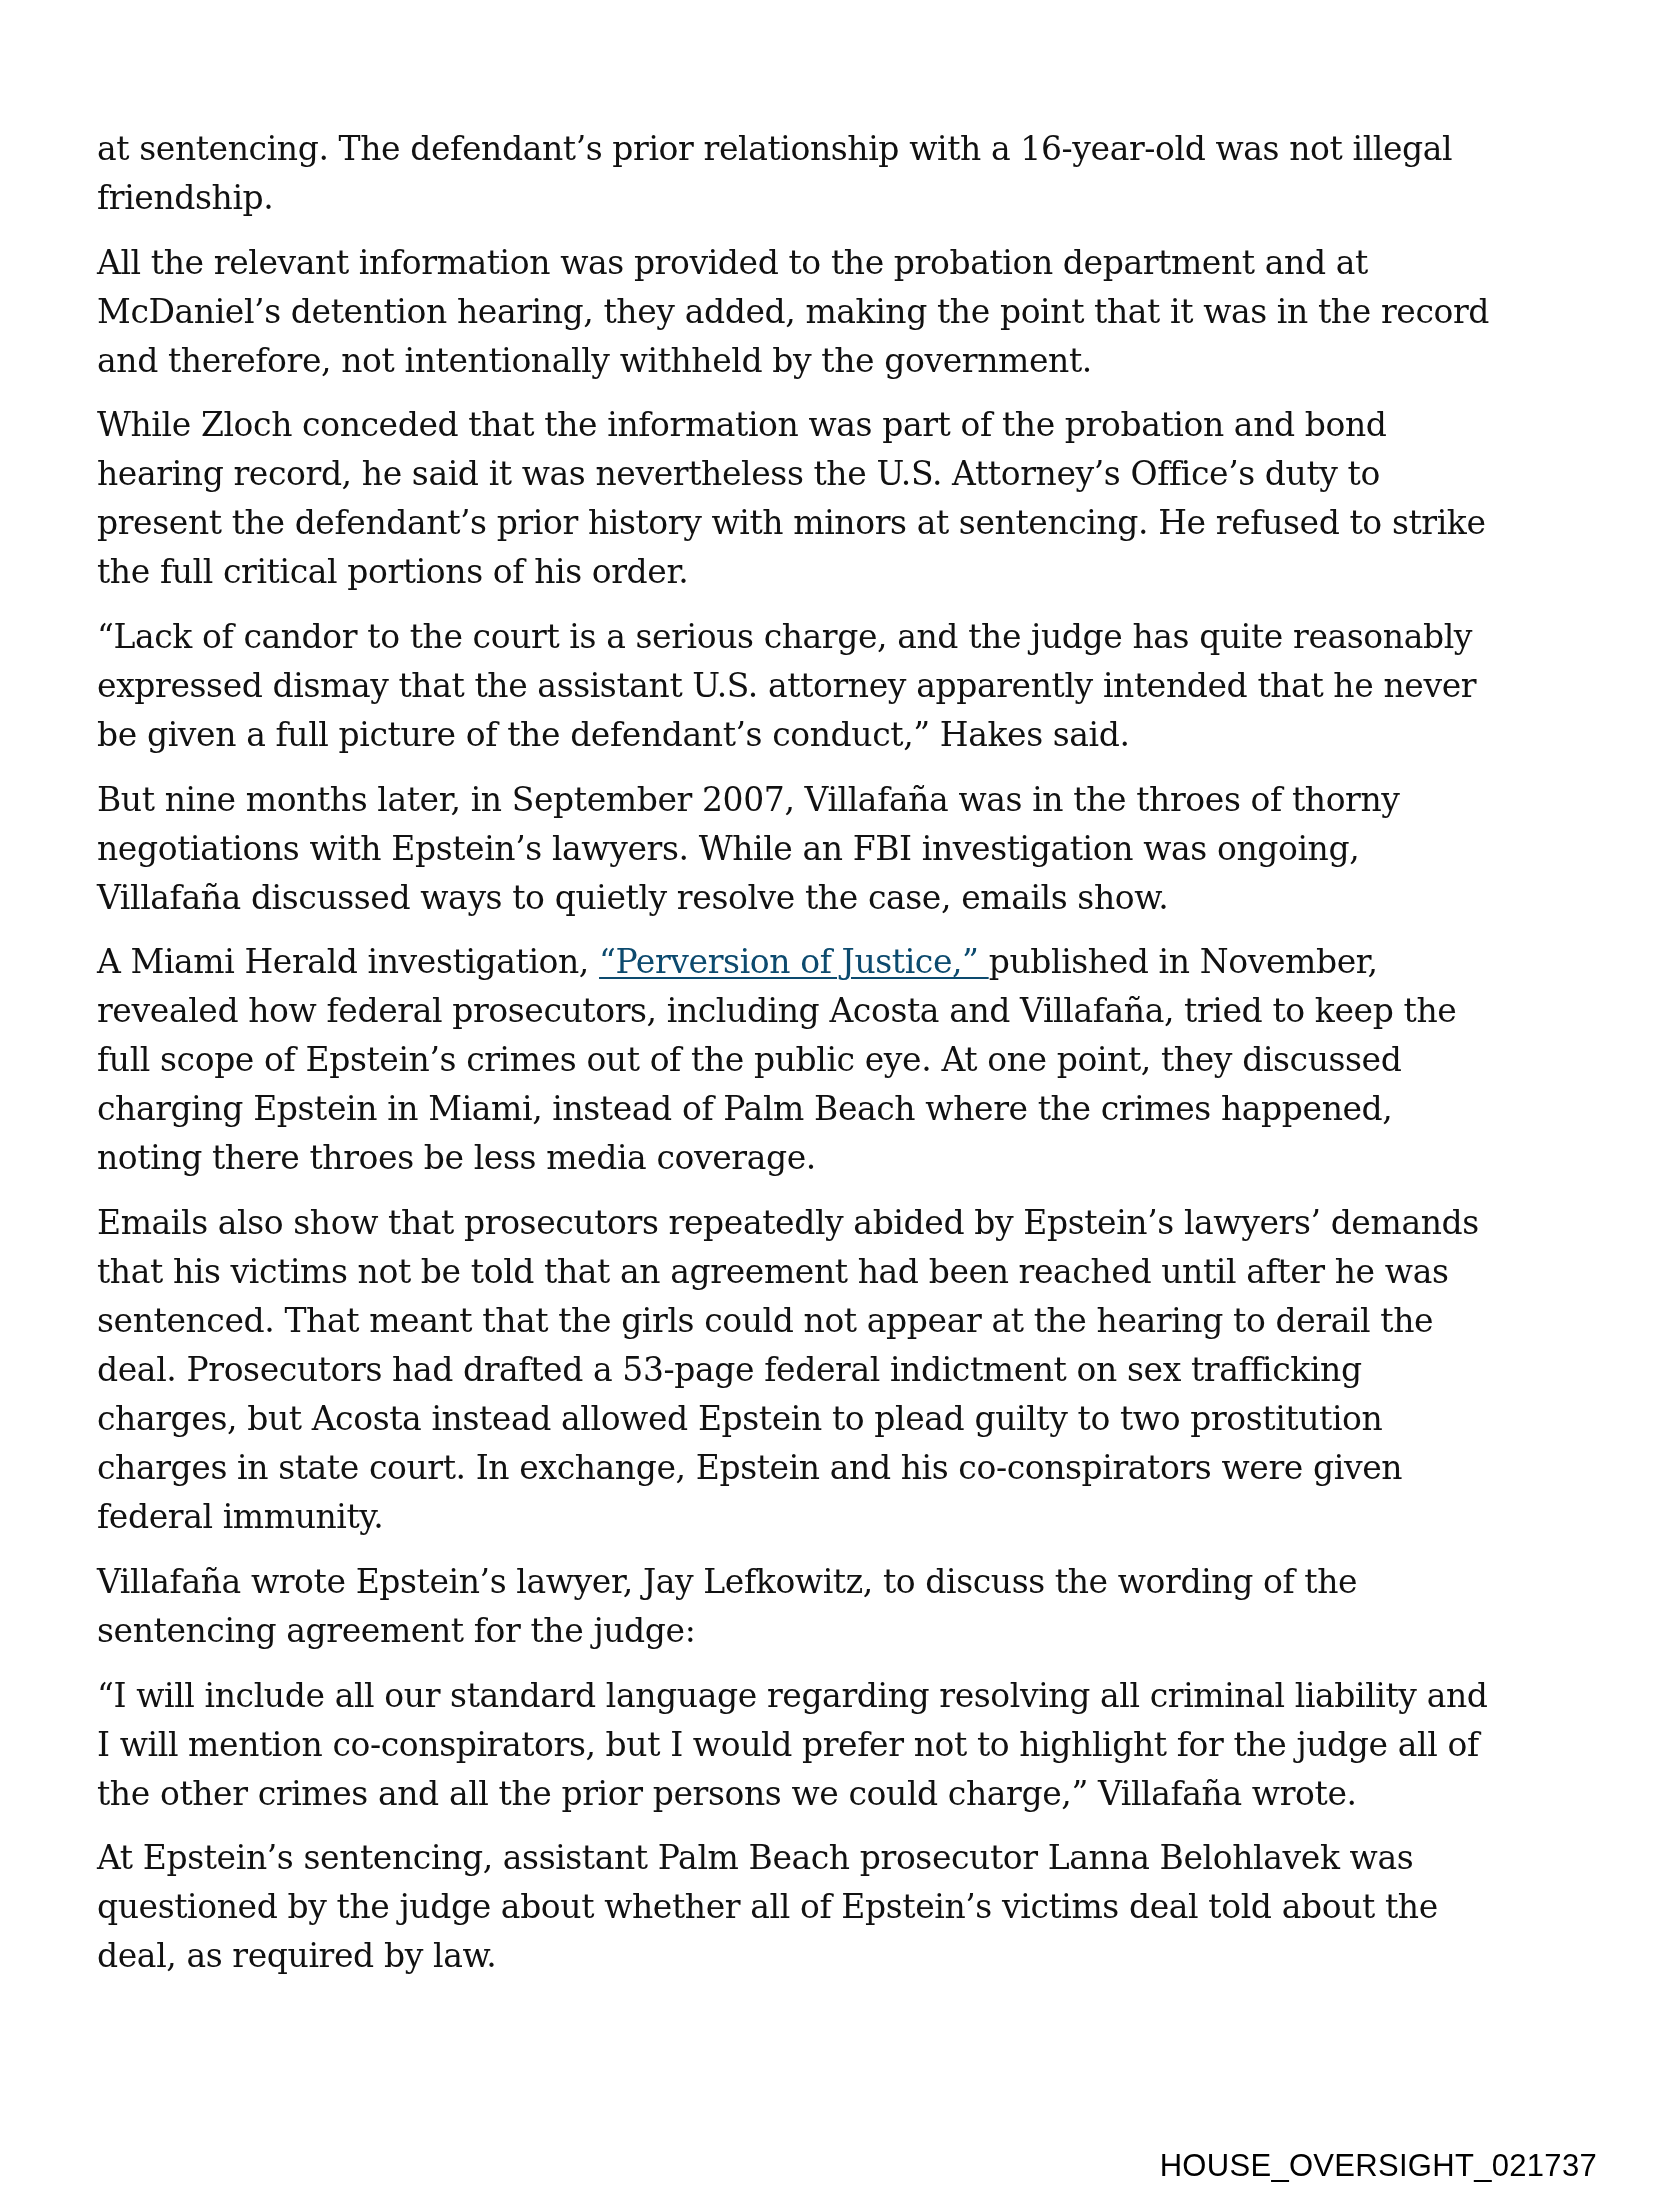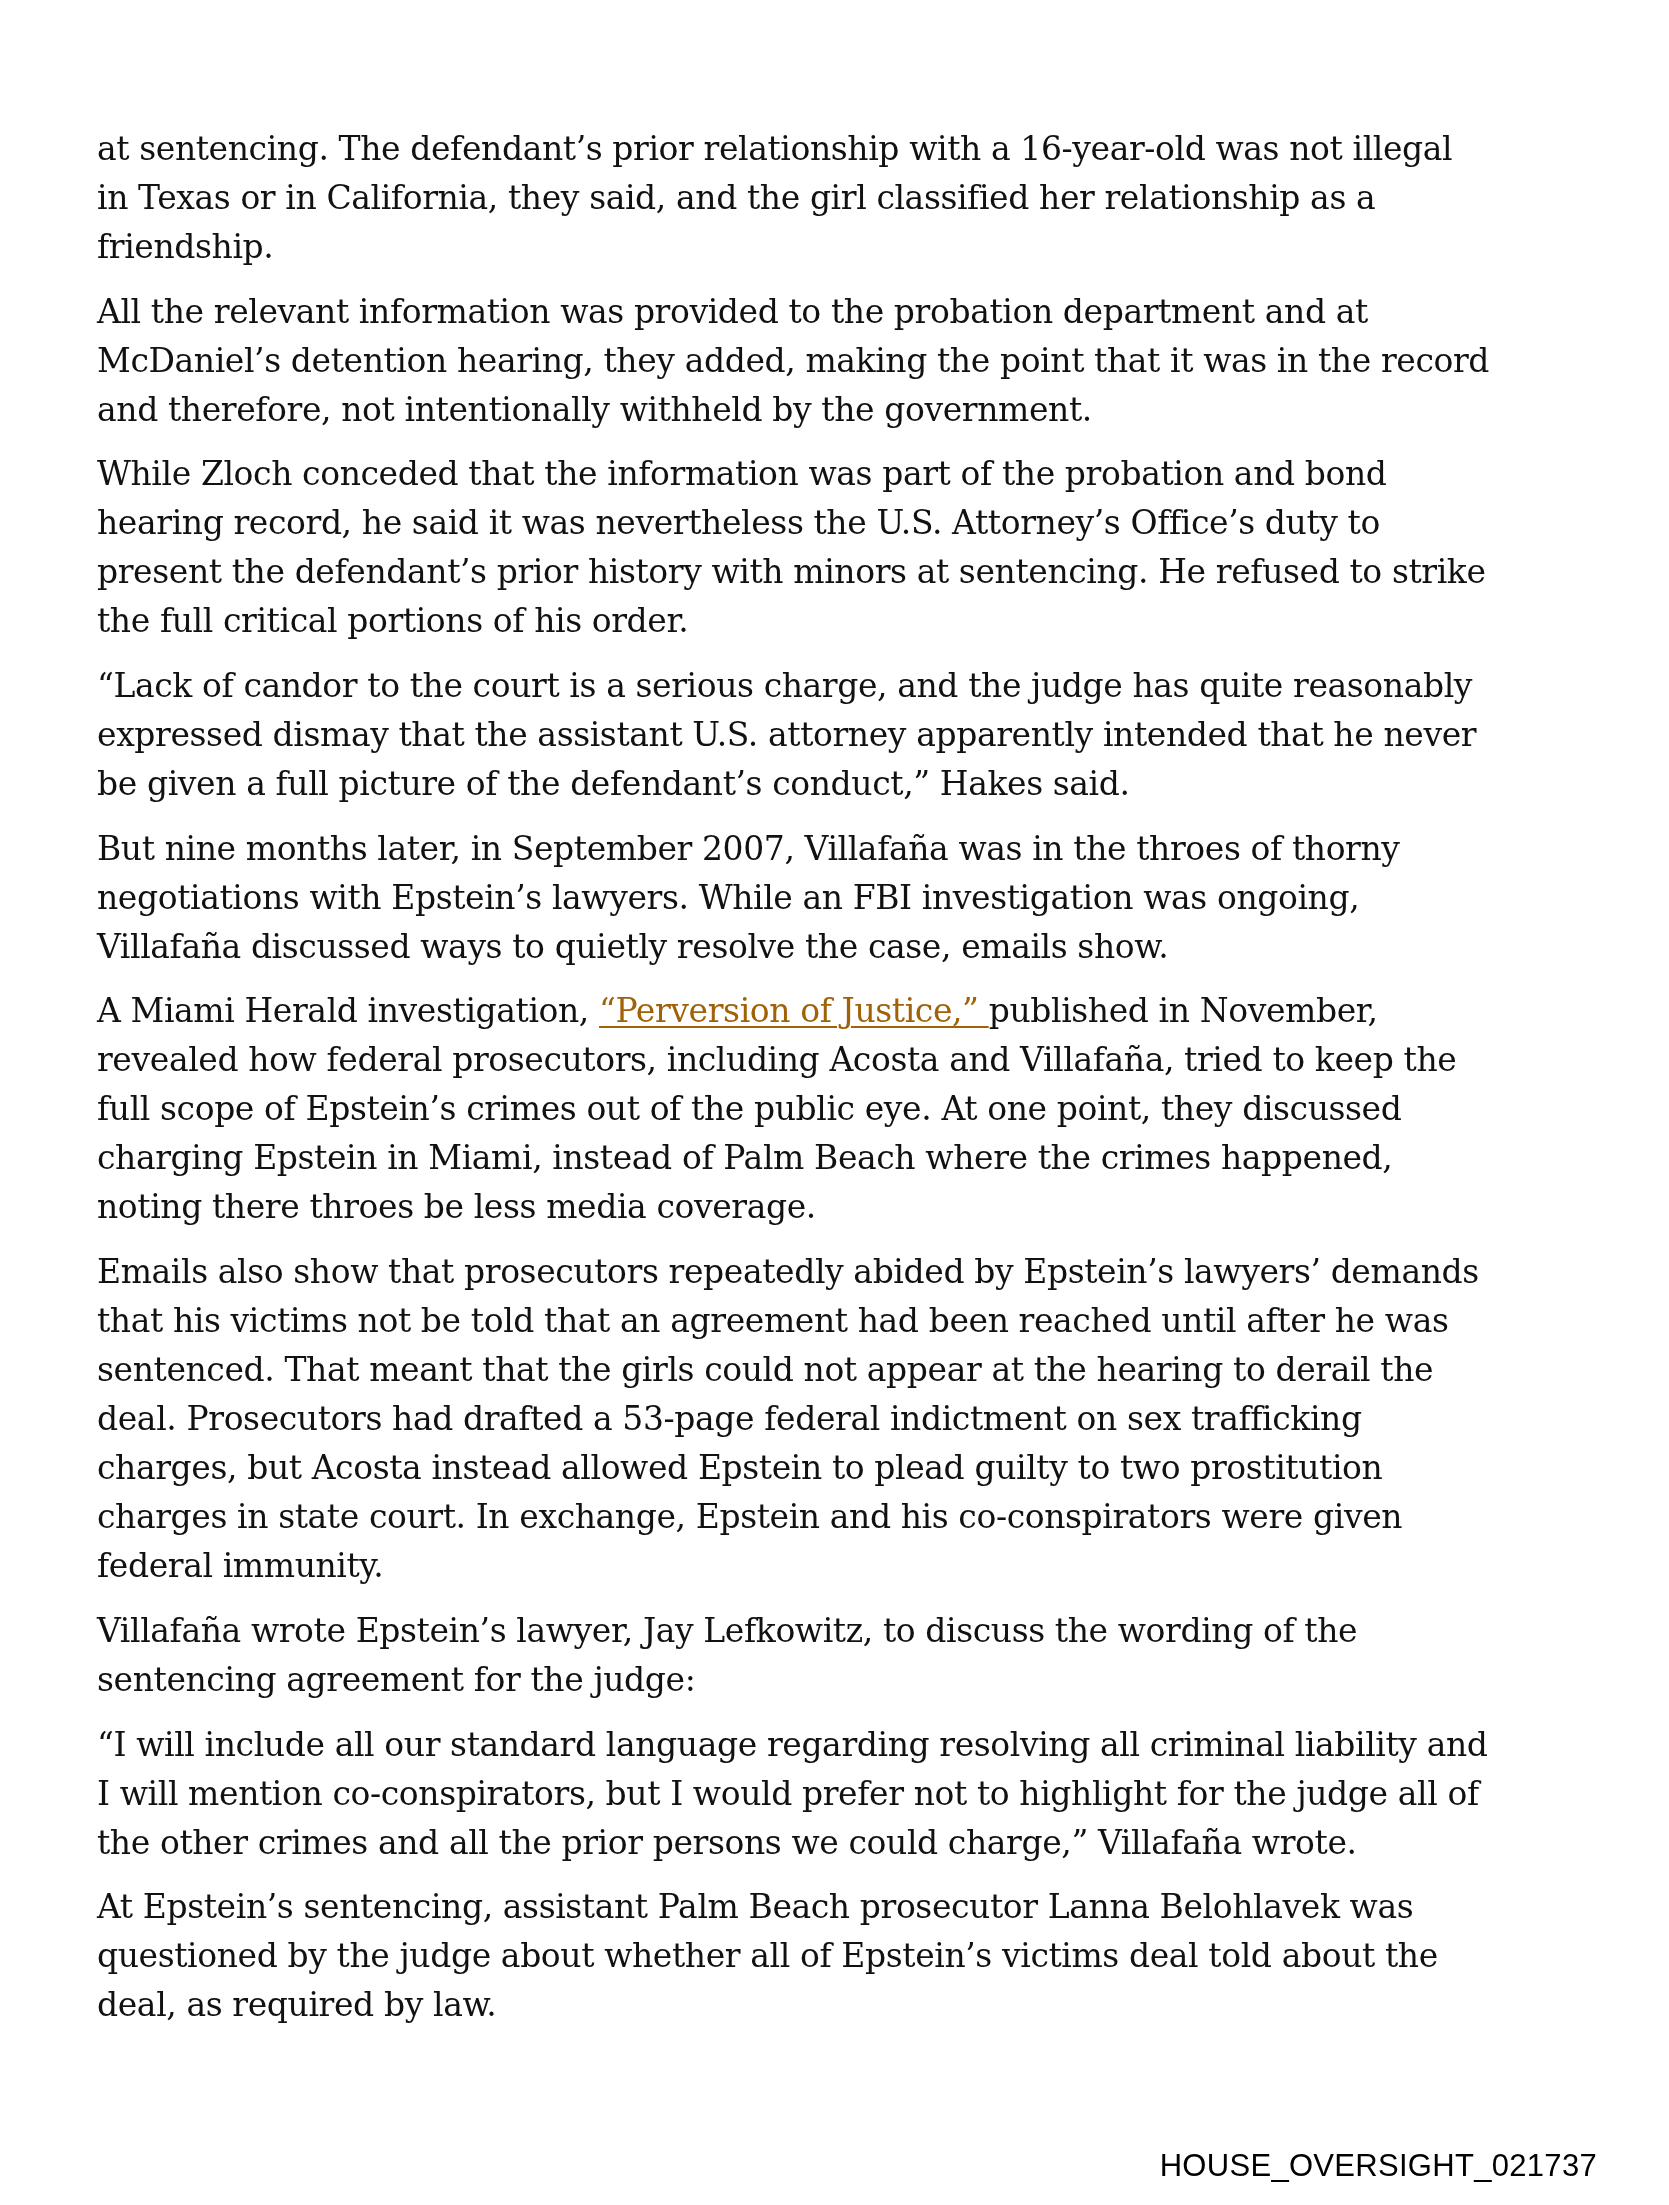--- a/index.html
+++ b/index.html
@@ -2,31 +2,30 @@
 <html style="font-size:10.5px"><head>
 <meta charset="utf-8">
 <style>
   html, body { margin: 0; padding: 0; background: #ffffff; }
   body { width: 1669px; height: 2205px; position: relative; overflow: hidden; }
   .page { position: absolute; left: 97px; top: 98px; width: 1473px;
           font-family: "DejaVu Serif", "Liberation Serif", serif; font-size: 33px;
           line-height: 49px; color: #111; letter-spacing: -0.4px; margin-top: 26px; }
   .para { margin: 0 0 15.7px 0; }
   .line { display: block; white-space: nowrap; }
-  a.link { color: #a16207; text-decoration: underline; text-decoration-thickness: 2px; text-underline-offset: 3.9px; }
+  a.link { color: #0c4a6e; text-decoration: underline; text-decoration-thickness: 2px; text-underline-offset: 3.9px; }
   .footer { position: absolute; right: 72px; top: 2148px; font-family: "Liberation Sans", sans-serif;
             font-size: 31px; color: #000; letter-spacing: 0.3px; }
 </style>
 </head>
 <body>
 
 <div class="page" id="body">
     <div class="para">
       <span class="line">at sentencing. The defendant’s prior relationship with a 16-year-old was not illegal</span>
-      <span class="line">in Texas or in California, they said, and the girl classified her relationship as a</span>
       <span class="line">friendship.</span>
     </div>
     <div class="para">
       <span class="line">All the relevant information was provided to the probation department and at</span>
       <span class="line">McDaniel’s detention hearing, they added, making the point that it was in the record</span>
       <span class="line">and therefore, not intentionally withheld by the government.</span>
     </div>
     <div class="para">
       <span class="line">While Zloch conceded that the information was part of the probation and bond</span>
       <span class="line">hearing record, he said it was nevertheless the U.S. Attorney’s Office’s duty to</span>

